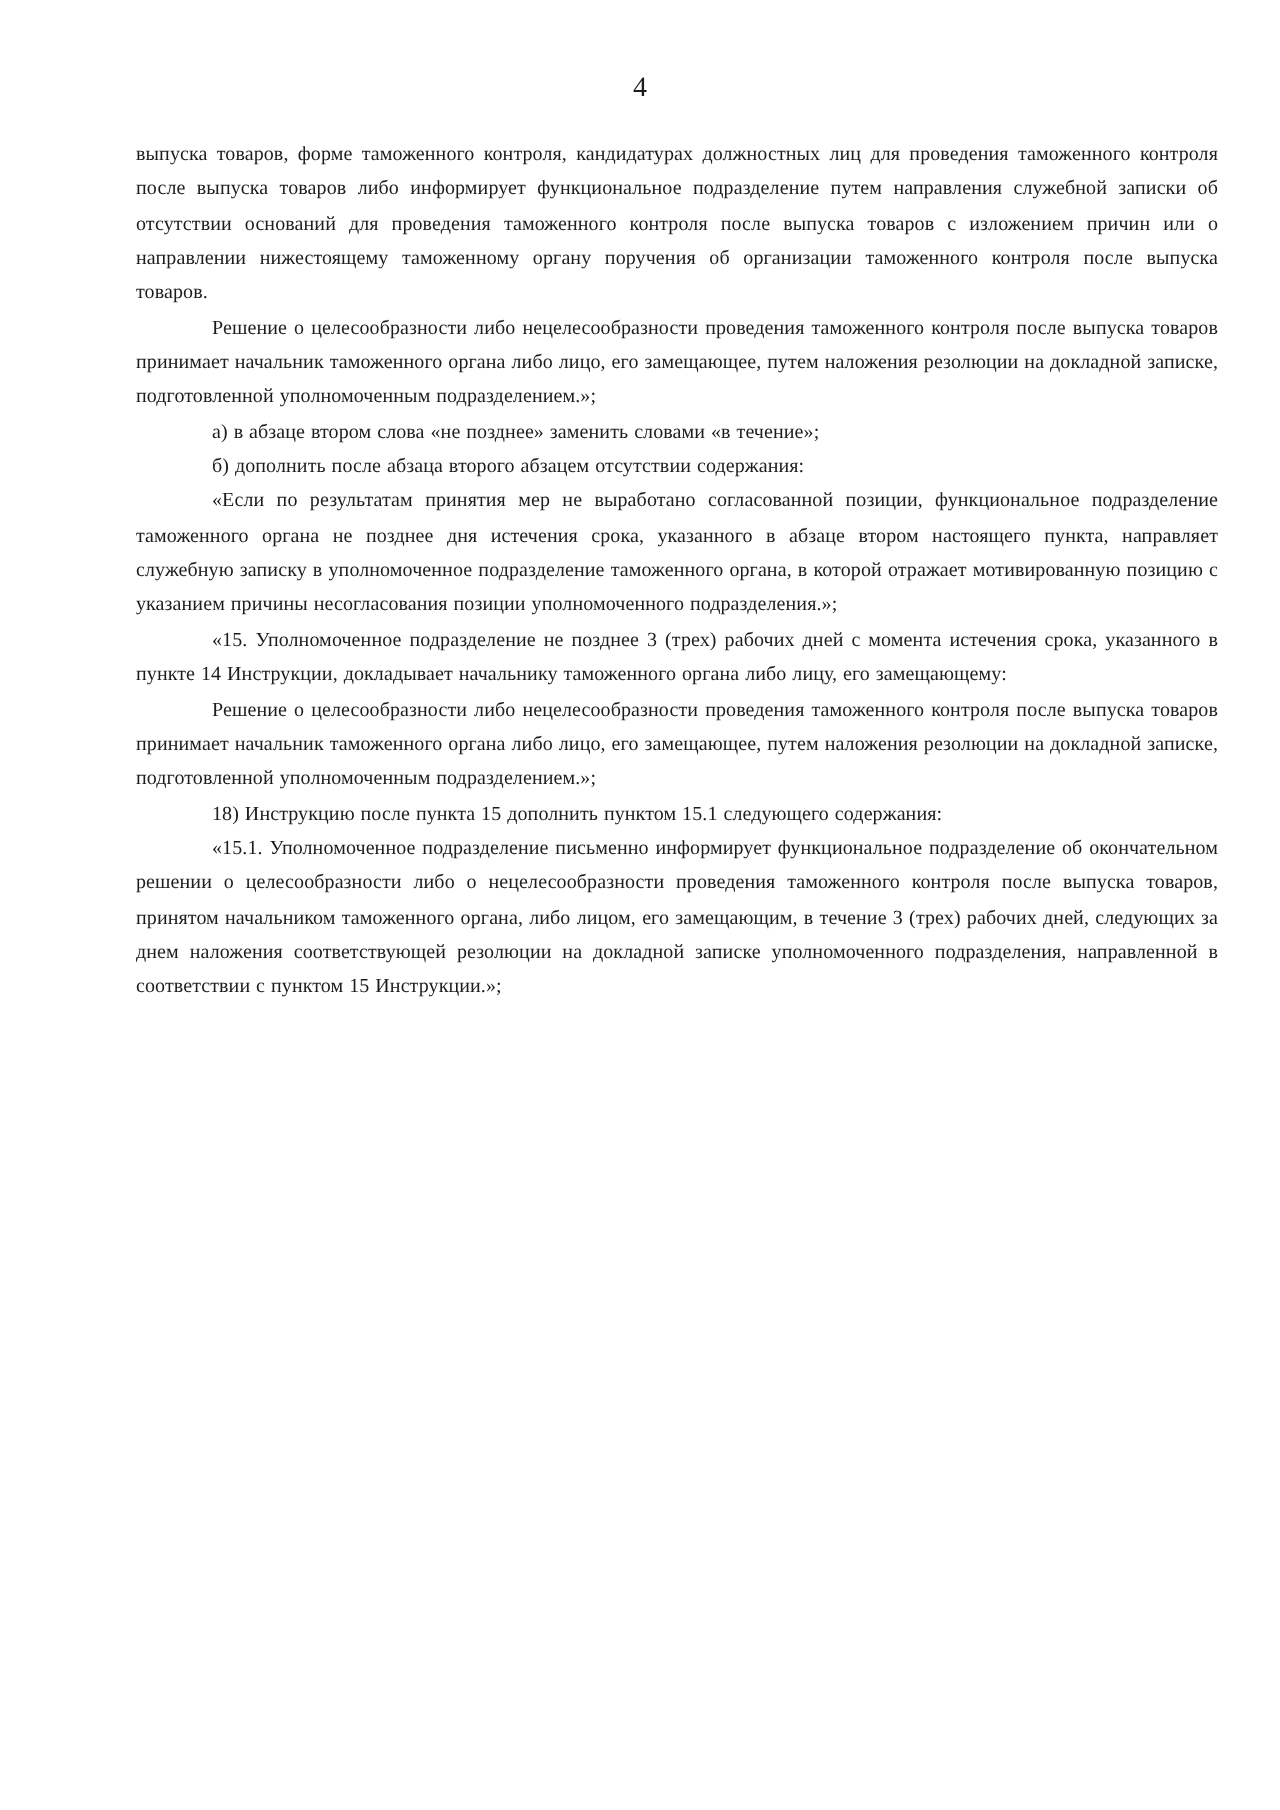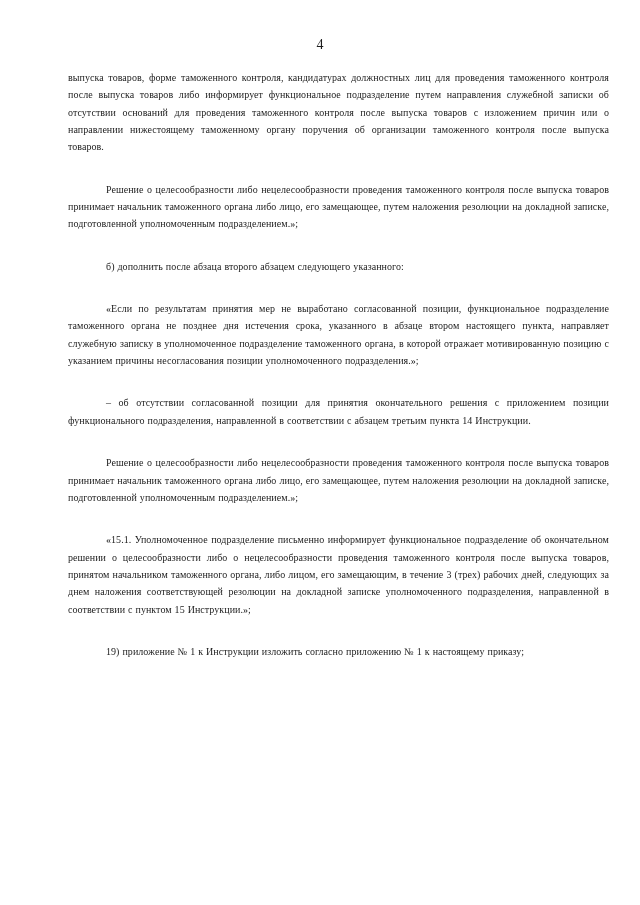--- a/index.html
+++ b/index.html
@@ -35,32 +35,32 @@
     text-align: justify;
     letter-spacing: 0.05px;
     word-spacing: 0.4px;
   }
   .body-text p {
     margin: 0;
     padding: 0;
   }
   .body-text p.indent {
     text-indent: 38px;
-    margin-top: 25px;
   }
 </style>
 </head>
 <body>
 
 <div class="page">
   <div class="page-number">4</div>
 
   <div class="body-text">
     <p class="no-indent">выпуска товаров, форме таможенного контроля, кандидатурах должностных лиц для проведения таможенного контроля после выпуска товаров либо информирует функциональное подразделение путем направления служебной записки об отсутствии оснований для проведения таможенного контроля после выпуска товаров с изложением причин или о направлении нижестоящему таможенному органу поручения об организации таможенного контроля после выпуска товаров.</p>
     <p class="indent">Решение о целесообразности либо нецелесообразности проведения таможенного контроля после выпуска товаров принимает начальник таможенного органа либо лицо, его замещающее, путем наложения резолюции на докладной записке, подготовленной уполномоченным подразделением.»;</p>
-    <p class="indent">б) дополнить после абзаца второго абзацем следующего указанного:</p>
+    <p class="indent">а) в абзаце втором слова «не позднее» заменить словами «в течение»;</p>
+    <p class="indent">б) дополнить после абзаца второго абзацем отсутствии содержания:</p>
     <p class="indent">«Если по результатам принятия мер не выработано согласованной позиции, функциональное подразделение таможенного органа не позднее дня истечения срока, указанного в абзаце втором настоящего пункта, направляет служебную записку в уполномоченное подразделение таможенного органа, в которой отражает мотивированную позицию с указанием причины несогласования позиции уполномоченного подразделения.»;</p>
-    <p class="indent">– об отсутствии согласованной позиции для принятия окончательного решения с приложением позиции функционального подразделения, направленной в соответствии с абзацем третьим пункта 14 Инструкции.</p>
+    <p class="indent">«15. Уполномоченное подразделение не позднее 3 (трех) рабочих дней с момента истечения срока, указанного в пункте 14 Инструкции, докладывает начальнику таможенного органа либо лицу, его замещающему:</p>
     <p class="indent">Решение о целесообразности либо нецелесообразности проведения таможенного контроля после выпуска товаров принимает начальник таможенного органа либо лицо, его замещающее, путем наложения резолюции на докладной записке, подготовленной уполномоченным подразделением.»;</p>
+    <p class="indent">18) Инструкцию после пункта 15 дополнить пунктом 15.1 следующего содержания:</p>
     <p class="indent">«15.1. Уполномоченное подразделение письменно информирует функциональное подразделение об окончательном решении о целесообразности либо о нецелесообразности проведения таможенного контроля после выпуска товаров, принятом начальником таможенного органа, либо лицом, его замещающим, в течение 3 (трех) рабочих дней, следующих за днем наложения соответствующей резолюции на докладной записке уполномоченного подразделения, направленной в соответствии с пунктом 15 Инструкции.»;</p>
-    <p class="indent">19) приложение № 1 к Инструкции изложить согласно приложению № 1 к настоящему приказу;</p>
   </div>
 </div>
 
 </body></html>

